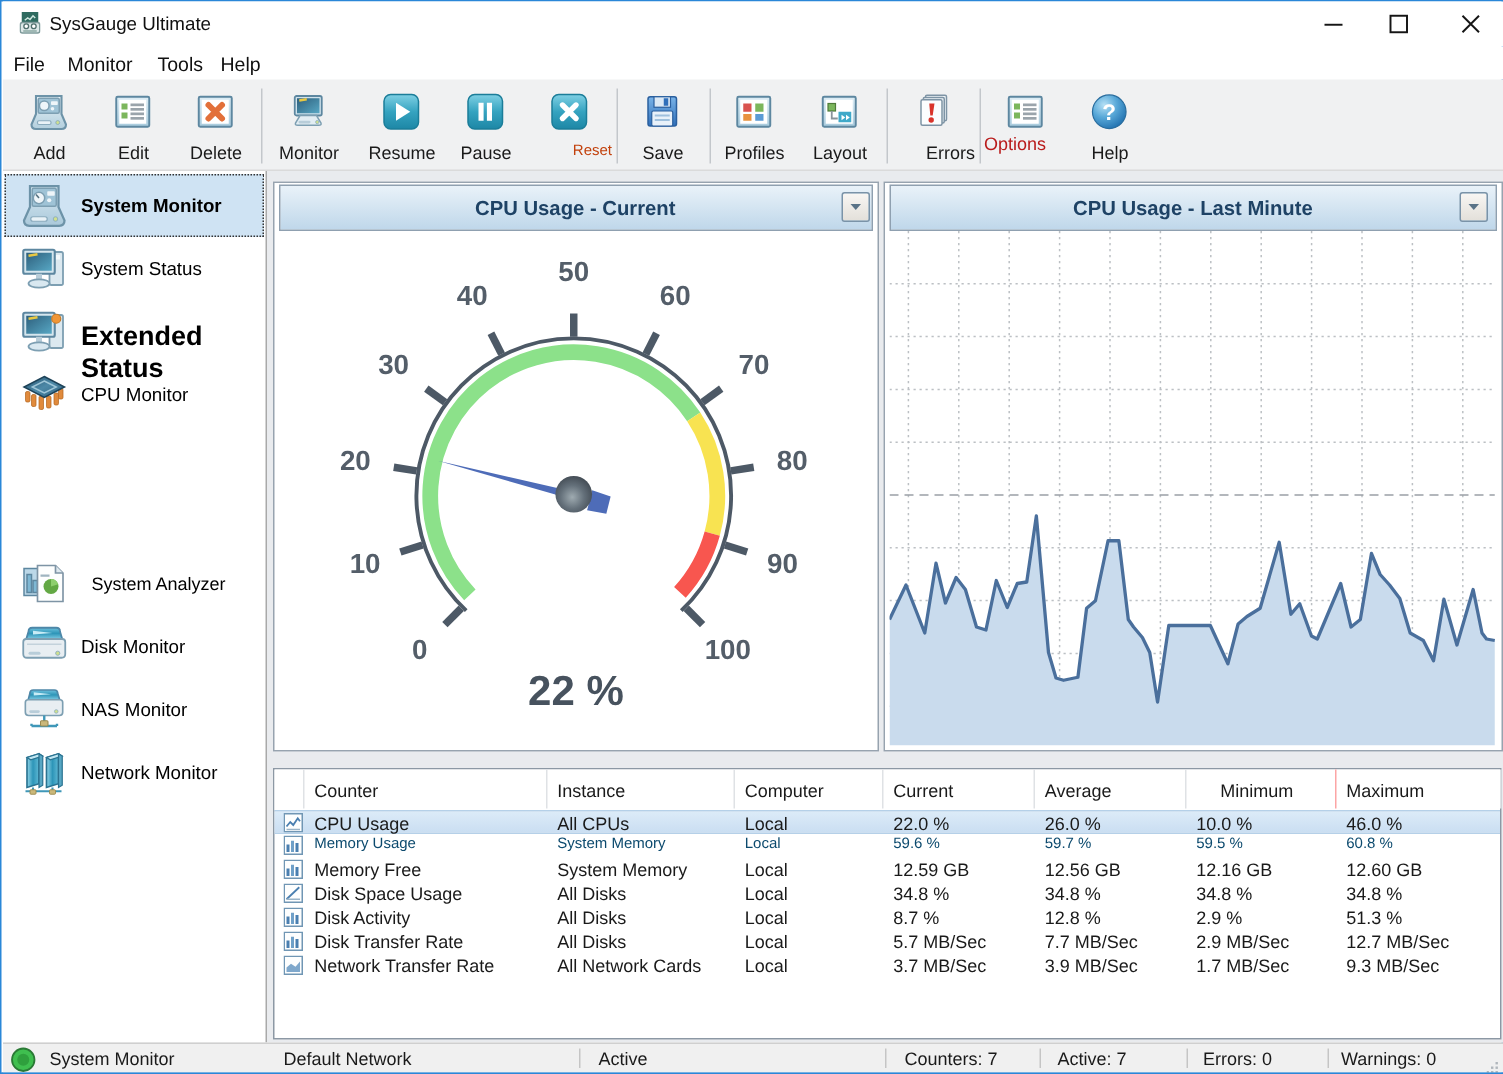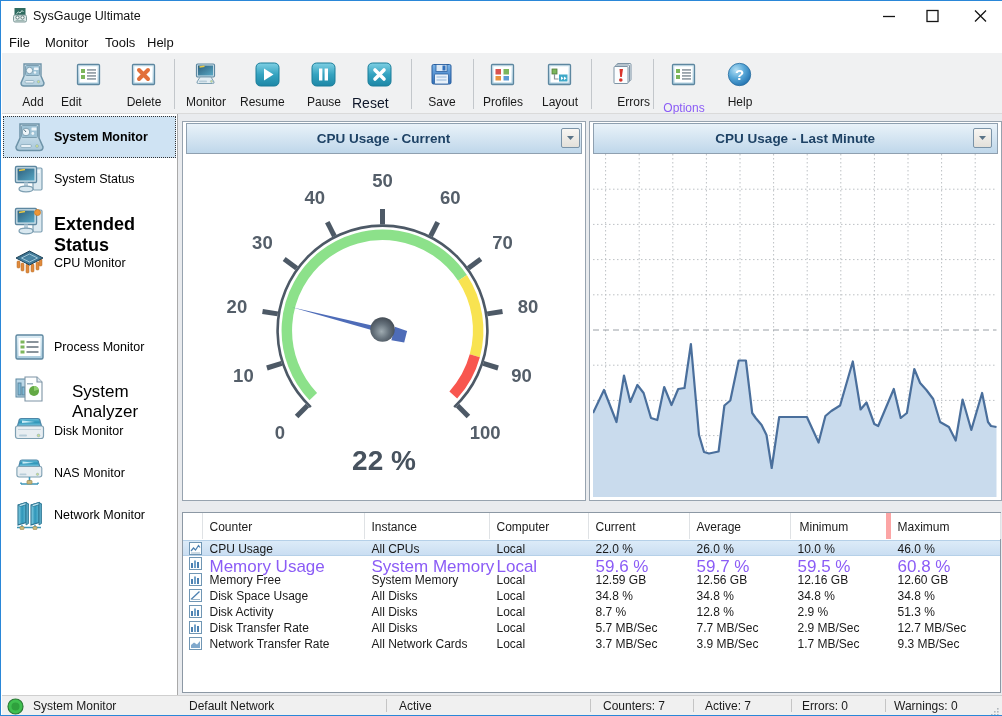--- a/index.html
+++ b/index.html
@@ -53,21 +53,21 @@
           </defs>
 <rect x="2.5" y="3.5" width="22" height="20" rx="1" fill="url(#we)" stroke="#5d87a0" stroke-width="1.3"></rect>
 <rect x="4.5" y="5.5" width="18" height="16" fill="#ffffff"></rect>
 <rect x="6" y="8" width="4" height="4" fill="#7cb65c"></rect>
           <rect x="6" y="14" width="4" height="4" fill="#7cb65c"></rect>
 <rect x="12" y="8" width="9" height="1.8" fill="#9aa4ab"></rect>
           <rect x="12" y="11" width="9" height="1.8" fill="#9aa4ab"></rect>
 <rect x="12" y="14" width="9" height="1.8" fill="#9aa4ab"></rect>
           <rect x="12" y="17" width="9" height="1.8" fill="#9aa4ab"></rect>
         </svg></div>
-      <div class="abs" style="left:59px;top:42px;width:56px;font-size:12px;color:#1a1a1a">Edit</div>
+      <div class="abs" style="left:59px;top:42px;width:56px;text-align:center;font-size:12px;color:#1a1a1a">Edit</div>
       <div class="abs" style="left:128px;top:8px;width:28px;height:28px"><svg width="27" height="27" viewBox="0 0 27 27">
           <defs>
             <linearGradient id="wd" x1="0" y1="0" x2="0" y2="1">
               <stop offset="0" stop-color="#ddedf5"></stop>
               <stop offset="1" stop-color="#a9cbdd"></stop>
             </linearGradient>
           </defs>
 <rect x="2.5" y="3.5" width="22" height="20" rx="1" fill="url(#wd)" stroke="#5d87a0" stroke-width="1.3"></rect>
 <rect x="4.5" y="5.5" width="18" height="16" fill="#ffffff"></rect>
 <path d="M9 9 l9 9 M18 9 l-9 9" stroke="#e2703a" stroke-width="4" stroke-linecap="round"></path>
@@ -92,21 +92,21 @@
           <defs>
             <linearGradient id="bp" x1="0" y1="0" x2="0" y2="1">
               <stop offset="0" stop-color="#7fd0e4"></stop>
               <stop offset="0.5" stop-color="#35a3c0"></stop>
               <stop offset="1" stop-color="#1d87a6"></stop>
             </linearGradient>
           </defs>
 <rect x="2" y="2" width="23" height="23" rx="4.5" fill="url(#bp)" stroke="#1b7d99" stroke-width="1"></rect>
 <path d="M10 7.5 L19.5 13.5 L10 19.5 z" fill="#fff"></path>
         </svg></div>
-      <div class="abs" style="left:238px;top:42px;width:56px;font-size:12px;color:#1a1a1a">Resume</div>
+      <div class="abs" style="left:238px;top:42px;width:56px;text-align:center;font-size:12px;color:#1a1a1a">Resume</div>
       <div class="abs" style="left:308px;top:8px;width:28px;height:28px"><svg width="27" height="27" viewBox="0 0 27 27">
           <defs>
             <linearGradient id="bu" x1="0" y1="0" x2="0" y2="1">
               <stop offset="0" stop-color="#7fd0e4"></stop>
               <stop offset="0.5" stop-color="#35a3c0"></stop>
               <stop offset="1" stop-color="#1d87a6"></stop>
             </linearGradient>
           </defs>
 <rect x="2" y="2" width="23" height="23" rx="4.5" fill="url(#bu)" stroke="#1b7d99" stroke-width="1"></rect>
 <rect x="9" y="7.5" width="3.4" height="12" fill="#fff"></rect>
@@ -117,21 +117,21 @@
           <defs>
             <linearGradient id="br" x1="0" y1="0" x2="0" y2="1">
               <stop offset="0" stop-color="#7fd0e4"></stop>
               <stop offset="0.5" stop-color="#35a3c0"></stop>
               <stop offset="1" stop-color="#1d87a6"></stop>
             </linearGradient>
           </defs>
 <rect x="2" y="2" width="23" height="23" rx="4.5" fill="url(#br)" stroke="#1b7d99" stroke-width="1"></rect>
 <path d="M9 9 l9 9 M18 9 l-9 9" stroke="#fff" stroke-width="3.6" stroke-linecap="round"></path>
         </svg></div>
-      <div class="abs" style="left:350px;top:42px;width:56px;text-align:left;font-size:14px;color:#0f172a">Reset</div>
+      <div class="abs" style="left:350px;top:42px;width:56px;text-align:right;font-size:10px;color:#c2410c">Reset</div>
       <div class="abs" style="left:426px;top:8px;width:28px;height:28px"><svg width="27" height="27" viewBox="0 0 27 27">
           <defs>
             <linearGradient id="sv" x1="0" y1="0" x2="0" y2="1">
               <stop offset="0" stop-color="#7ab4e8"></stop>
               <stop offset="1" stop-color="#2f6fba"></stop>
             </linearGradient>
           </defs>
 <path d="M4 5 q0-1.5 1.5-1.5 h16 q1.5 0 1.5 1.5 v16.5 q0 1.5 -1.5 1.5 h-16 q-1.5 0 -1.5-1.5 z" fill="url(#sv)" stroke="#2a5f9e" stroke-width="1"></path>
 <rect x="8" y="3.5" width="11" height="7" fill="#dce9f5" stroke="#2a5f9e" stroke-width="0.8"></rect>
 <rect x="14.5" y="4.5" width="3" height="5" fill="#2f6fba"></rect>
@@ -189,21 +189,21 @@
           </defs>
 <rect x="2.5" y="3.5" width="22" height="20" rx="1" fill="url(#wo)" stroke="#5d87a0" stroke-width="1.3"></rect>
 <rect x="4.5" y="5.5" width="18" height="16" fill="#ffffff"></rect>
 <rect x="6" y="8" width="4" height="4" fill="#7cb65c"></rect>
           <rect x="6" y="14" width="4" height="4" fill="#7cb65c"></rect>
 <rect x="12" y="8" width="9" height="1.8" fill="#9aa4ab"></rect>
           <rect x="12" y="11" width="9" height="1.8" fill="#9aa4ab"></rect>
 <rect x="12" y="14" width="9" height="1.8" fill="#9aa4ab"></rect>
           <rect x="12" y="17" width="9" height="1.8" fill="#9aa4ab"></rect>
         </svg></div>
-      <div class="abs" style="left:654px;top:48px;width:56px;text-align:center;font-size:12px;color:#8b5cf6">Options</div>
+      <div class="abs" style="left:654px;top:36px;width:56px;font-size:12px;color:#b91c1c">Options</div>
       <div class="abs" style="left:724px;top:8px;width:28px;height:28px"><svg width="27" height="27" viewBox="0 0 27 27">
           <defs>
             <radialGradient id="hp" cx="35%" cy="30%" r="75%">
               <stop offset="0" stop-color="#b5e0f5"></stop>
               <stop offset="50%" stop-color="#58a8d8"></stop>
               <stop offset="100%" stop-color="#2272b0"></stop>
             </radialGradient>
           </defs>
 <circle cx="13.5" cy="13.5" r="11.2" fill="url(#hp)" stroke="#2a6d9e" stroke-width="0.8"></circle>
 <text x="13.5" y="19" font-family="'Liberation Sans',sans-serif" font-size="15" font-weight="bold" fill="#fff" text-anchor="middle">?</text>
@@ -288,53 +288,34 @@
                 <rect x="13" y="17" width="3" height="9" rx="1"></rect>
                 <rect x="18" y="17" width="3" height="8" rx="1"></rect>
                 <rect x="23" y="15" width="3" height="8" rx="1"></rect>
                 <rect x="26" y="12" width="3" height="7" rx="1"></rect>
               </g>
 <path d="M16.5 4 L30 11 16.5 18 3 11 z" fill="url(#cp1)" stroke="#1d4258" stroke-width="1"></path>
 <path d="M16.5 7 L24.5 11 16.5 15 8.5 11 z" fill="none" stroke="#9fc6d8" stroke-width="1"></path>
             </svg></div>
           <div class="abs" style="left:51px;top:14px;font-size:12.5px;font-weight:normal;color:#000">CPU Monitor</div>
         </div>
-        <div class="abs" style="left:1px;top:212px;width:173px;height:42px;">
-          <div class="abs" style="left:10px;top:5px"><svg width="33" height="32" viewBox="0 0 33 32">
-              <defs>
-                <linearGradient id="pr1" x1="0" y1="0" x2="0" y2="1">
-                  <stop offset="0" stop-color="#ddedf5"></stop>
-                  <stop offset="1" stop-color="#a9cbdd"></stop>
-                </linearGradient>
-              </defs>
-<rect x="3" y="4" width="27" height="24" rx="1.5" fill="url(#pr1)" stroke="#5d87a0" stroke-width="1.4"></rect>
-<rect x="5.5" y="7" width="22" height="18" fill="#ffffff"></rect>
-<rect x="7.5" y="9.5" width="4" height="3" fill="#7cb65c"></rect>
-              <rect x="7.5" y="14.5" width="4" height="3" fill="#7cb65c"></rect>
-              <rect x="7.5" y="19.5" width="4" height="3" fill="#7cb65c"></rect>
-<rect x="13.5" y="10" width="12" height="2" fill="#8a949b"></rect>
-              <rect x="13.5" y="15" width="12" height="2" fill="#8a949b"></rect>
-              <rect x="13.5" y="20" width="12" height="2" fill="#8a949b"></rect>
-            </svg></div>
-          <div class="abs" style="left:51px;top:14px;font-size:12.5px;font-weight:normal;color:#000">Process Monitor</div>
-        </div>
         <div class="abs" style="left:1px;top:254px;width:173px;height:42px;">
           <div class="abs" style="left:10px;top:5px"><svg width="33" height="32" viewBox="0 0 33 32">
               <g fill="#bcd8e8" stroke="#5d87a0" stroke-width="1">
 <rect x="3" y="6" width="10" height="18"></rect>
                 <rect x="5" y="10" width="3" height="12" fill="#7fb8d4"></rect>
                 <rect x="9" y="14" width="3" height="8" fill="#7fb8d4"></rect>
               </g>
 <path d="M12 4 h12 l5 5 v19 h-17 z" fill="#fdfefe" stroke="#7e94a5" stroke-width="1.1"></path>
 <path d="M24 4 v5 h5" fill="#dfe9ef" stroke="#7e94a5" stroke-width="1.1"></path>
 <circle cx="21" cy="18" r="5" fill="#62a844"></circle>
 <path d="M21 18 L21 13 A5 5 0 0 1 25.8 16.5 z" fill="#8ecf6e"></path>
 <rect x="14" y="10" width="6" height="1.5" fill="#9fb4c0"></rect>
             </svg></div>
-          <div class="abs" style="left:69px;top:14px;font-size:17px;font-weight:normal;color:#000">System Analyzer</div>
+          <div class="abs" style="left:58px;top:14px;font-size:12px;font-weight:normal;color:#000">System Analyzer</div>
         </div>
         <div class="abs" style="left:1px;top:296px;width:173px;height:42px;">
           <div class="abs" style="left:10px;top:5px"><svg width="33" height="32" viewBox="0 0 33 32">
               <defs>
                 <linearGradient id="dk1" x1="0" y1="0" x2="0" y2="1">
                   <stop offset="0" stop-color="#6fc2dd"></stop>
                   <stop offset="0.5" stop-color="#2d95b8"></stop>
                   <stop offset="1" stop-color="#7fcae2"></stop>
                 </linearGradient>
               </defs>
@@ -475,38 +456,38 @@
 <polyline points="0.0,259.0 11.0,236.0 23.5,268.0 31.0,221.5 37.3,248.0 44.4,231.0 50.6,239.0 58.0,264.0 64.3,266.0 71.2,233.0 78.5,251.0 85.2,235.0 91.5,234.0 97.9,190.0 106.0,281.0 111.0,298.0 116.0,299.5 125.6,297.5 131.4,251.5 137.3,246.5 145.7,206.5 152.9,206.5 159.2,259.0 162.7,264.0 168.6,271.0 173.5,281.0 178.7,314.0 186.2,263.0 192.0,263.0 213.9,263.0 225.6,288.5 232.4,262.0 238.3,257.0 247.1,251.5 259.8,207.5 267.6,255.5 273.5,248.5 281.3,270.0 285.2,272.0 300.8,235.0 307.7,264.0 313.9,259.0 321.3,215.0 327.1,229.0 333.4,236.0 340.2,245.0 347.1,268.0 355.9,273.0 362.7,286.5 369.6,245.5 378.3,276.0 389.1,239.0 395.0,268.0 398.0,272.0 403.5,273.0" fill="none" stroke="#4a6f9c" stroke-width="2.2" stroke-linejoin="round"></polyline>
 </svg>
       <div class="abs" style="left:179.5px;top:397.5px;width:819.5px;height:181.5px;background:#fff;border:1px solid #8c98a4">
         <div class="abs" style="left:0;top:0;width:817.5px;height:27px;background:#fff;font-size:12px;color:#1a1a1a">
           <div class="abs" style="left:0px;top:0;width:20px;height:26px;border-right:1px solid #dfe2e5;line-height:29px;padding-left:7px"></div>
           <div class="abs" style="left:20px;top:0;width:162px;height:26px;border-right:1px solid #dfe2e5;line-height:29px;padding-left:7px">Counter</div>
           <div class="abs" style="left:182px;top:0;width:125px;height:26px;border-right:1px solid #dfe2e5;line-height:29px;padding-left:7px">Instance</div>
           <div class="abs" style="left:307px;top:0;width:99px;height:26px;border-right:1px solid #dfe2e5;line-height:29px;padding-left:7px">Computer</div>
           <div class="abs" style="left:406px;top:0;width:101px;height:26px;border-right:1px solid #dfe2e5;line-height:29px;padding-left:7px">Current</div>
           <div class="abs" style="left:507px;top:0;width:101px;height:26px;border-right:1px solid #dfe2e5;line-height:29px;padding-left:7px">Average</div>
-          <div class="abs" style="left:608px;top:0;width:100px;height:26px;border-right:5px solid #fca5a5;line-height:29px;padding-left:9px">Minimum</div>
+          <div class="abs" style="left:608px;top:0;width:100px;height:26px;border-right:1px solid #fca5a5;line-height:29px;padding-left:23px">Minimum</div>
           <div class="abs" style="left:708px;top:0;width:110px;height:26px;border-right:1px solid #dfe2e5;line-height:29px;padding-left:7px">Maximum</div>
         </div>
         <div class="abs" style="left:0;top:27px;width:817.5px;height:16px;background:linear-gradient(#dcebf8,#cadef2);border-top:1px solid #b5d0e8;border-bottom:1px solid #b5d0e8;font-size:12px;color:#1a1a1a">
           <svg width="13" height="13" viewBox="0 0 13 13" style="position:absolute;left:6px;top:1px">
             <rect x="0.5" y="0.5" width="12" height="12" fill="#fdfefe" stroke="#7096b4"></rect>
             <path d="M2 9 l2.5-3 2 2 3-4.5 1.5 2" stroke="#4a7fb0" stroke-width="1.2" fill="none"></path>
             <path d="M2 11 h9" stroke="#9ab4c8" stroke-width="1"></path>
           </svg>
           <div class="abs" style="left:27px;top:1px;white-space:nowrap">CPU Usage</div>
           <div class="abs" style="left:189px;top:1px;white-space:nowrap">All CPUs</div>
           <div class="abs" style="left:314px;top:1px;white-space:nowrap">Local</div>
           <div class="abs" style="left:413px;top:1px;white-space:nowrap">22.0 %</div>
           <div class="abs" style="left:514px;top:1px;white-space:nowrap">26.0 %</div>
           <div class="abs" style="left:615px;top:1px;white-space:nowrap">10.0 %</div>
           <div class="abs" style="left:715px;top:1px;white-space:nowrap">46.0 %</div>
         </div>
-        <div class="abs" style="left:0;top:43px;width:795px;height:16px;font-size:17px;color:#8b5cf6">
+        <div class="abs" style="left:0;top:43px;width:795px;height:16px;font-size:10px;color:#0c4a6e">
           <svg width="13" height="13" viewBox="0 0 13 13" style="position:absolute;left:6px;top:1px">
             <rect x="0.5" y="0.5" width="12" height="12" fill="#fdfefe" stroke="#7096b4"></rect>
             <rect x="2" y="6" width="2" height="5" fill="#4a7fb0"></rect>
             <rect x="5" y="3.5" width="2" height="7.5" fill="#6fa0c8"></rect>
             <rect x="8" y="5" width="2" height="6" fill="#4a7fb0"></rect>
           </svg>
           <div class="abs" style="left:27px;top:1px;white-space:nowrap">Memory Usage</div>
           <div class="abs" style="left:189px;top:1px;white-space:nowrap">System Memory</div>
           <div class="abs" style="left:314px;top:1px;white-space:nowrap">Local</div>
           <div class="abs" style="left:413px;top:1px;white-space:nowrap">59.6 %</div>

